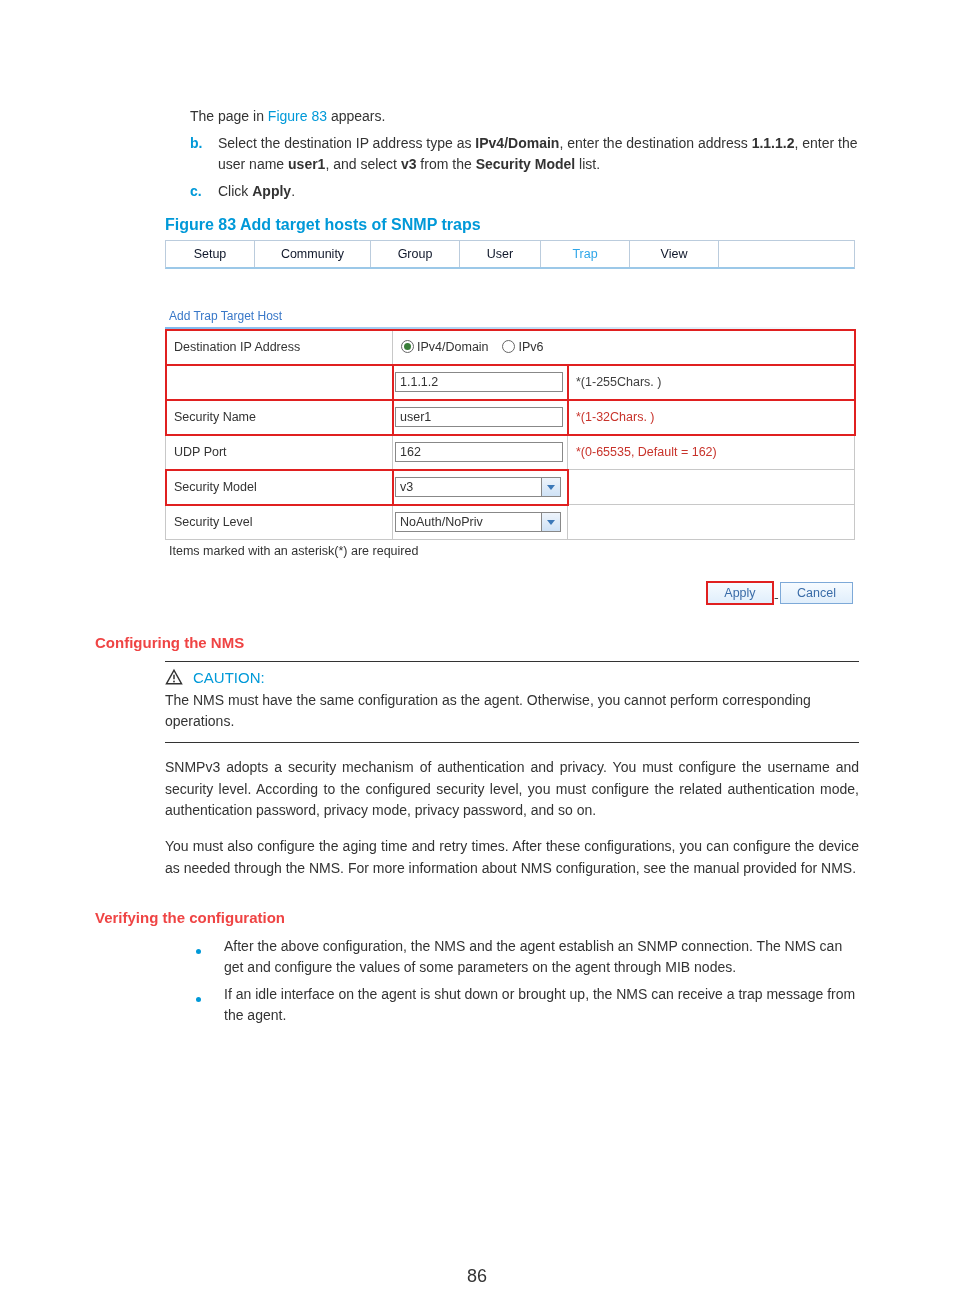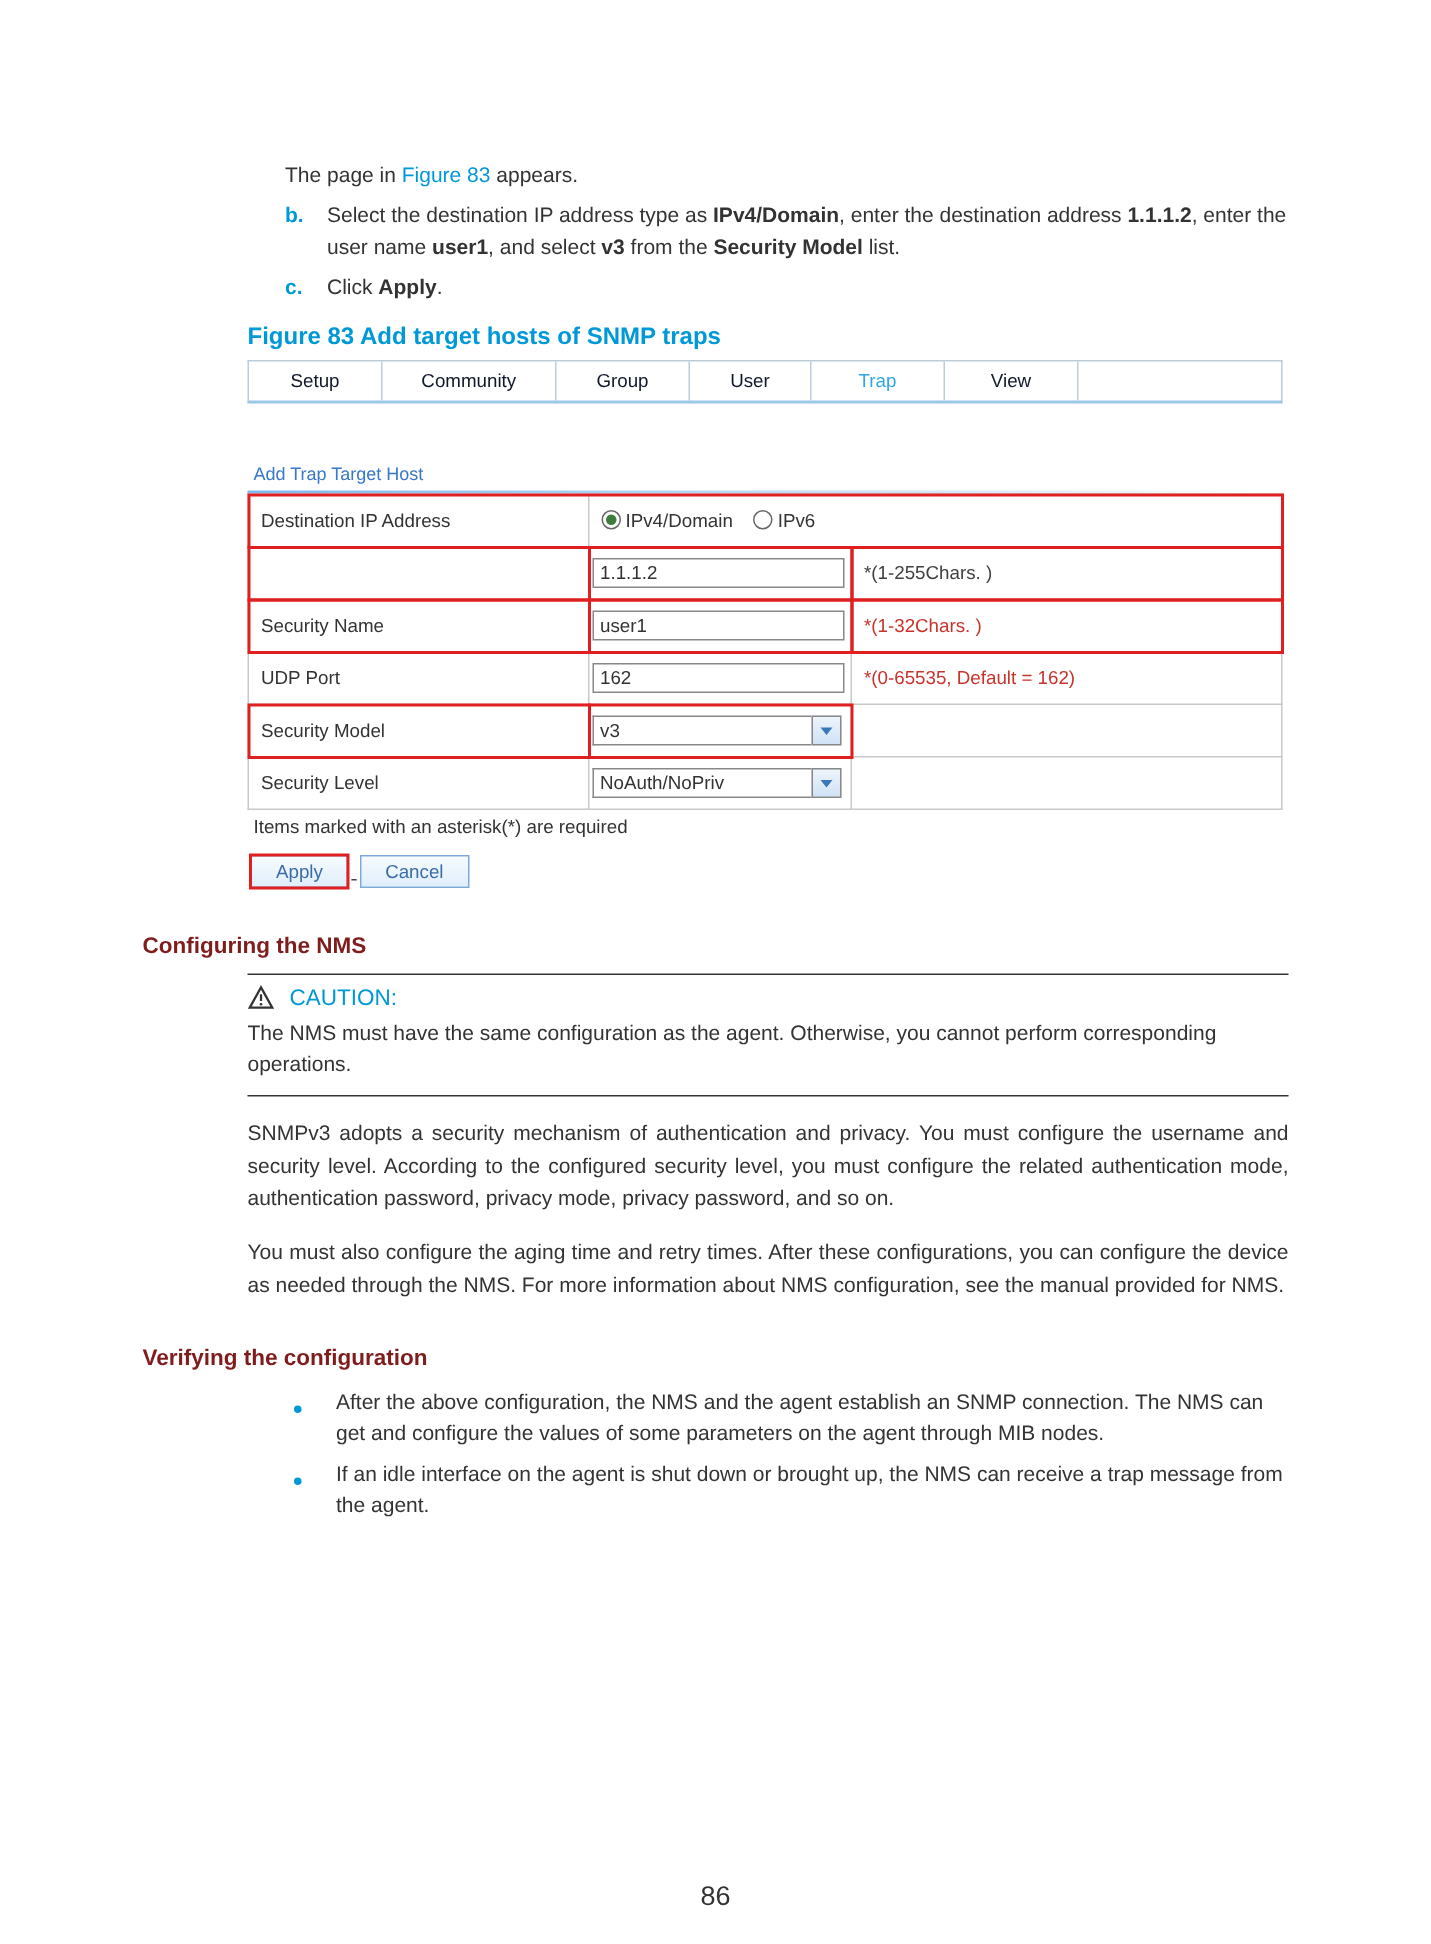--- a/index.html
+++ b/index.html
@@ -47,21 +47,21 @@
     margin-top: 7px;
   }
   .link { color: #0099d8; }
   .fig-caption {
     color: #0099d8;
     font-weight: bold;
     margin: 14px 0 6px 0;
     font-size: 16px;
   }
   .section-h {
-    color: #7f1d1d;
+    color: #ef4444;
     font-weight: bold;
     font-size: 15px;
     margin: 30px 0 10px 0;
   }
   .caution-box {
     margin-left: 70px;
     border-top: 1px solid #333;
     border-bottom: 1px solid #333;
     padding: 6px 0 10px 0;
   }
@@ -191,22 +191,22 @@
     width:7px;height:7px;
     background:#3a7e3a;
     border-radius:50%;
   }
   .note-line {
     font-size:12.5px;
     padding:4px 0 0 4px;
     color:#333;
   }
   .btn-row {
-    text-align:left;
-    margin-top:12px;
+    text-align:right;
+    margin-top:24px;
     text-decoration:underline;
   }
   .ui-btn {
     display:inline-block;
     border:1px solid #7da9d8;
     background: linear-gradient(#f6fbff,#e0eefb);
     color:#3a6ca8;
     padding:3px 16px;
     font-size:12.5px;
     margin: 0 2px;

